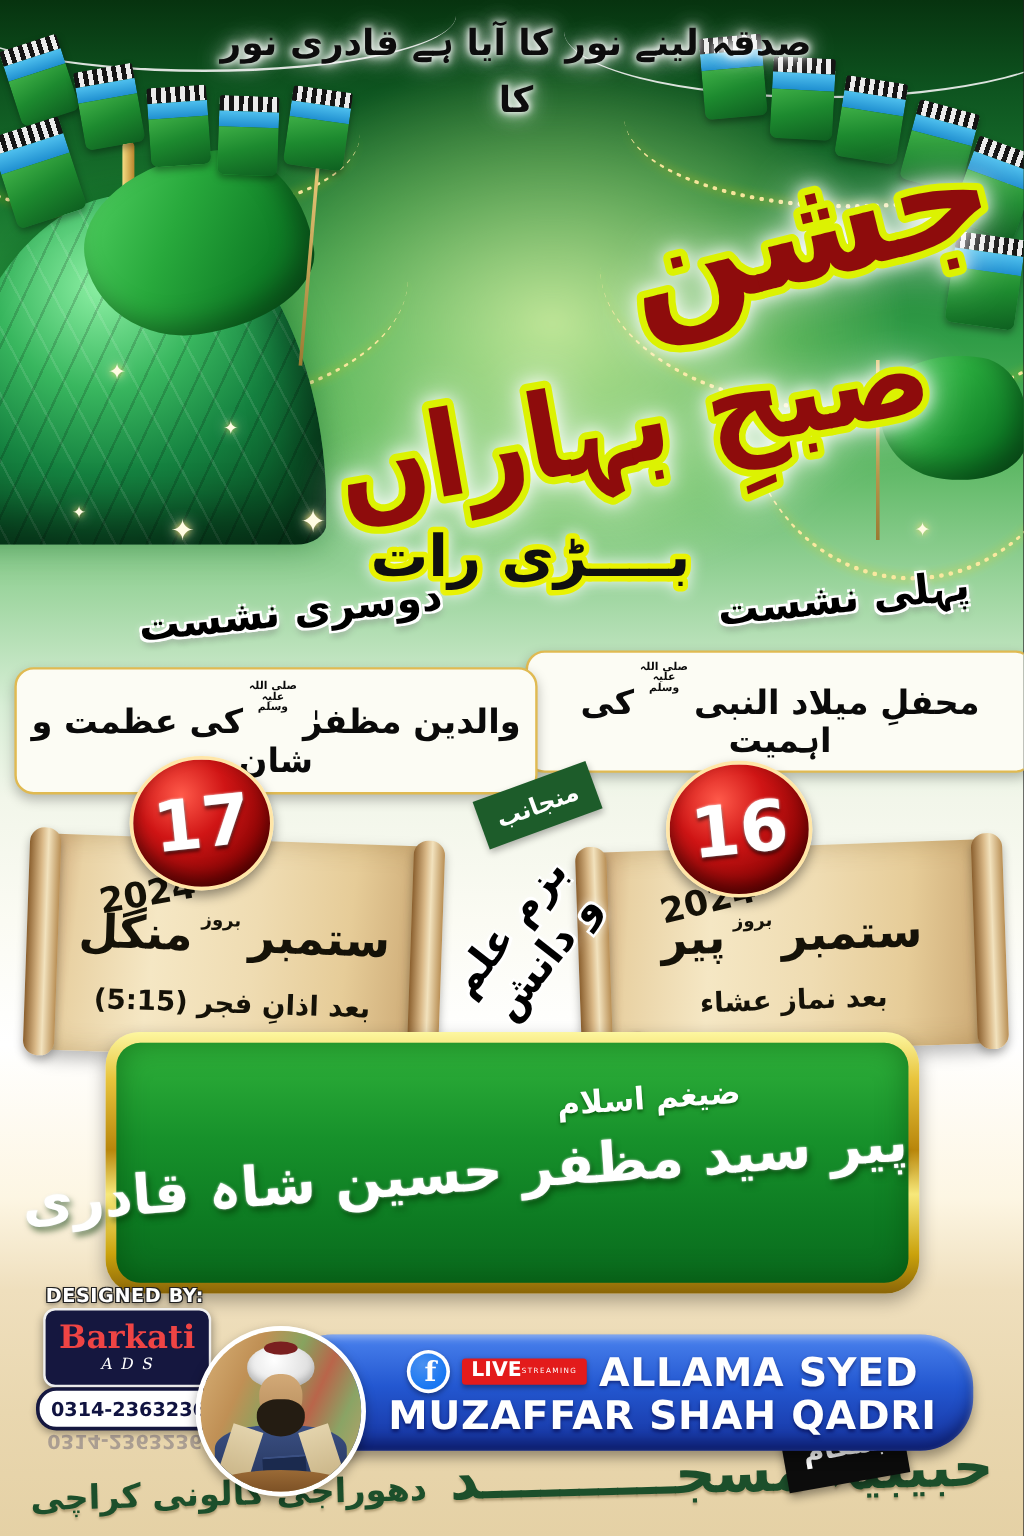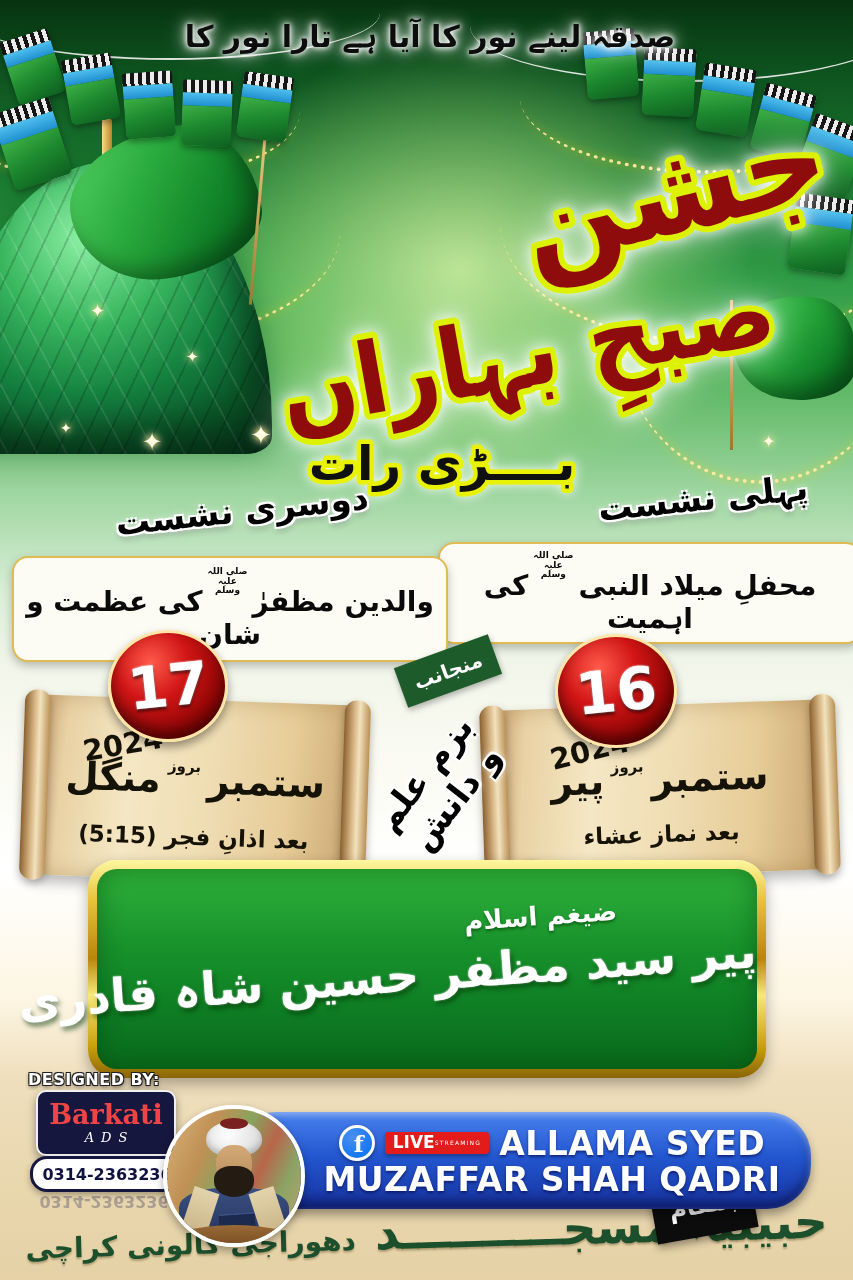--- a/index.html
+++ b/index.html
@@ -121,21 +121,21 @@
     background:#161616;border:2px solid #fff;border-radius:20px;padding:3px 24px;
     color:#fff;font-weight:bold;font-size:21px;direction:rtl;white-space:nowrap;z-index:5;
     box-shadow:0 3px 6px rgba(0,0,0,.4);}
   .speaker-honorific{position:absolute;top:32px;right:140px;color:#fff;font-weight:bold;
     font-size:26px;direction:rtl;transform:rotate(-4deg);text-shadow:0 2px 3px rgba(0,60,0,.6);}
   .speaker-name{position:absolute;top:78px;left:0;width:100%;text-align:center;direction:rtl;
     color:#fff;font-weight:bold;font-size:46px;white-space:nowrap;transform:rotate(-4deg);
     text-shadow:2px 4px 5px rgba(0,50,0,.55),0 0 2px #fff;}
 
   
-  .designer-heading{position:absolute;left:28px;top:1070px;width:152px;
+  .designer-heading{position:absolute;left:28px;top:1070px;width:152px;text-align:center;
     color:#fff;font-weight:bold;font-size:16px;letter-spacing:.5px;
     text-shadow:-1px -1px 0 #222,1px -1px 0 #222,-1px 1px 0 #222,1px 1px 0 #222,0 2px 4px rgba(0,0,0,.6);}
   .designer-box{position:absolute;left:36px;top:1090px;width:136px;height:62px;background:#15173f;
     border:2px solid #f0f0f0;border-radius:10px;display:flex;flex-direction:column;align-items:center;
     justify-content:center;box-shadow:0 4px 8px rgba(0,0,0,.4);}
   .designer-brand{font-family:"DejaVu Serif",serif;font-weight:bold;
     color:#ef4444;font-size:27px;line-height:1;}
   .designer-sub{font-family:"DejaVu Serif",serif;font-style:italic;color:#fff;font-size:13px;
     letter-spacing:7px;margin-top:2px;margin-right:-7px;text-align:right;}
   .designer-phone{position:absolute;left:30px;top:1156px;width:148px;height:30px;background:#fff;
@@ -286,21 +286,21 @@
     </div>
 
   <span class="sparkle" style="left:142px;top:428px;font-size:24px;">✦</span>
   <span class="sparkle" style="left:186px;top:348px;font-size:15px;">✦</span>
   <span class="sparkle" style="left:90px;top:300px;">✦</span>
   <span class="sparkle" style="left:250px;top:420px;font-size:26px;">✦</span>
   <span class="sparkle" style="left:60px;top:420px;font-size:14px;">✦</span>
   <span class="sparkle" style="left:762px;top:432px;font-size:16px;">✦</span>
 
   <div class="couplet">
-    <div>صدقہ لینے نور کا آیا ہے تارا نور کا</div>
+    <div>صدقہ لینے نور کا آیا ہے قادری نور کا</div>
   </div>
 
   <svg class="title-svg" width="595" height="365" viewBox="0 0 595 365">
     <text x="440" y="128" font-size="118" stroke-width="12" text-anchor="middle" transform="rotate(-14 440 128)">جشن</text>
     <text x="290" y="282" font-size="98" stroke-width="12" text-anchor="middle" textLength="500" lengthAdjust="spacingAndGlyphs" transform="rotate(-10 290 282)">صبحِ بہاراں</text>
   </svg>
 
   <svg class="subtitle-svg" width="380" height="80" viewBox="0 0 380 80">
     <text x="190" y="56" font-size="48" stroke-width="9" text-anchor="middle">بــــڑی رات</text>
   </svg>

